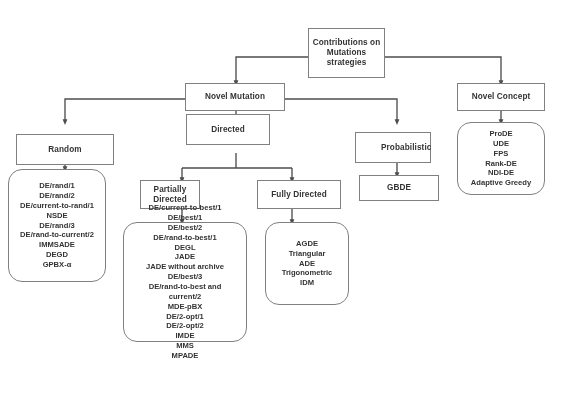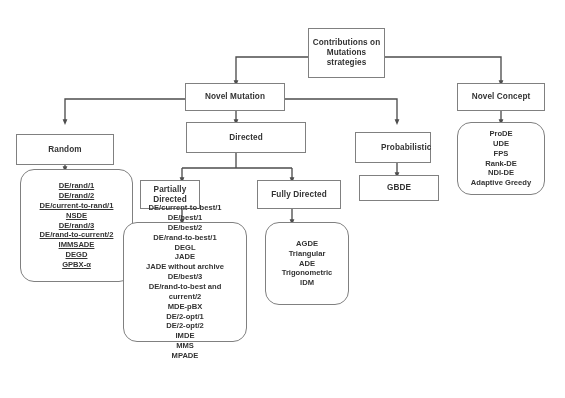--- a/index.html
+++ b/index.html
@@ -91,37 +91,37 @@
   </div>
 
   <div class="node t" style="left:457px;top:83px;width:88px;height:28px;">
     <span class="lbl">Novel Concept</span>
   </div>
 
   <div class="node t" style="left:16px;top:134px;width:98px;height:31px;">
     <span class="lbl">Random</span>
   </div>
 
-  <div class="node t" style="left:186px;top:122px;width:120px;height:31px;">
+  <div class="node t" style="left:186px;top:114px;width:84px;height:31px;">
     <span class="lbl">Directed</span>
   </div>
 
   <div class="node t" style="left:355px;top:132px;width:76px;height:31px;padding-left:25px;">
     <span class="lbl">Probabilistic</span>
   </div>
 
   <div class="node t" style="left:140px;top:180px;width:60px;height:29px;">
     <span class="lbl">Partially Directed</span>
   </div>
 
   <div class="node t" style="left:257px;top:180px;width:84px;height:29px;">
     <span class="lbl">Fully Directed</span>
   </div>
 
-  <div class="node list" style="left:20px;top:169px;width:113px;height:113px;text-decoration:underline;">
+  <div class="node list" style="left:8px;top:169px;width:98px;height:113px;">
     <span class="lbl">DE/rand/1
 DE/rand/2
 DE/current-to-rand/1
 NSDE
 DE/rand/3
 DE/rand-to-current/2
 IMMSADE
 DEGD
 GPBX-α</span>
   </div>

